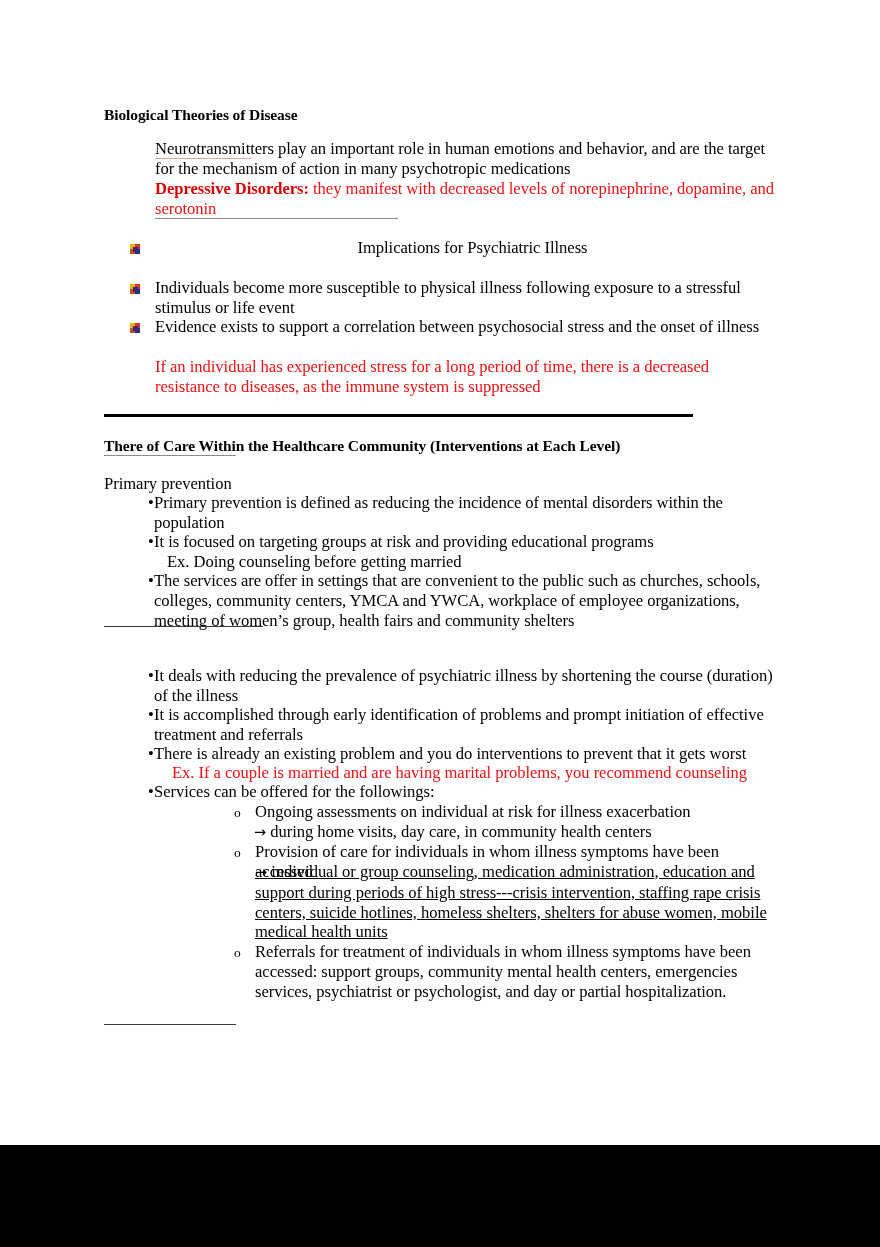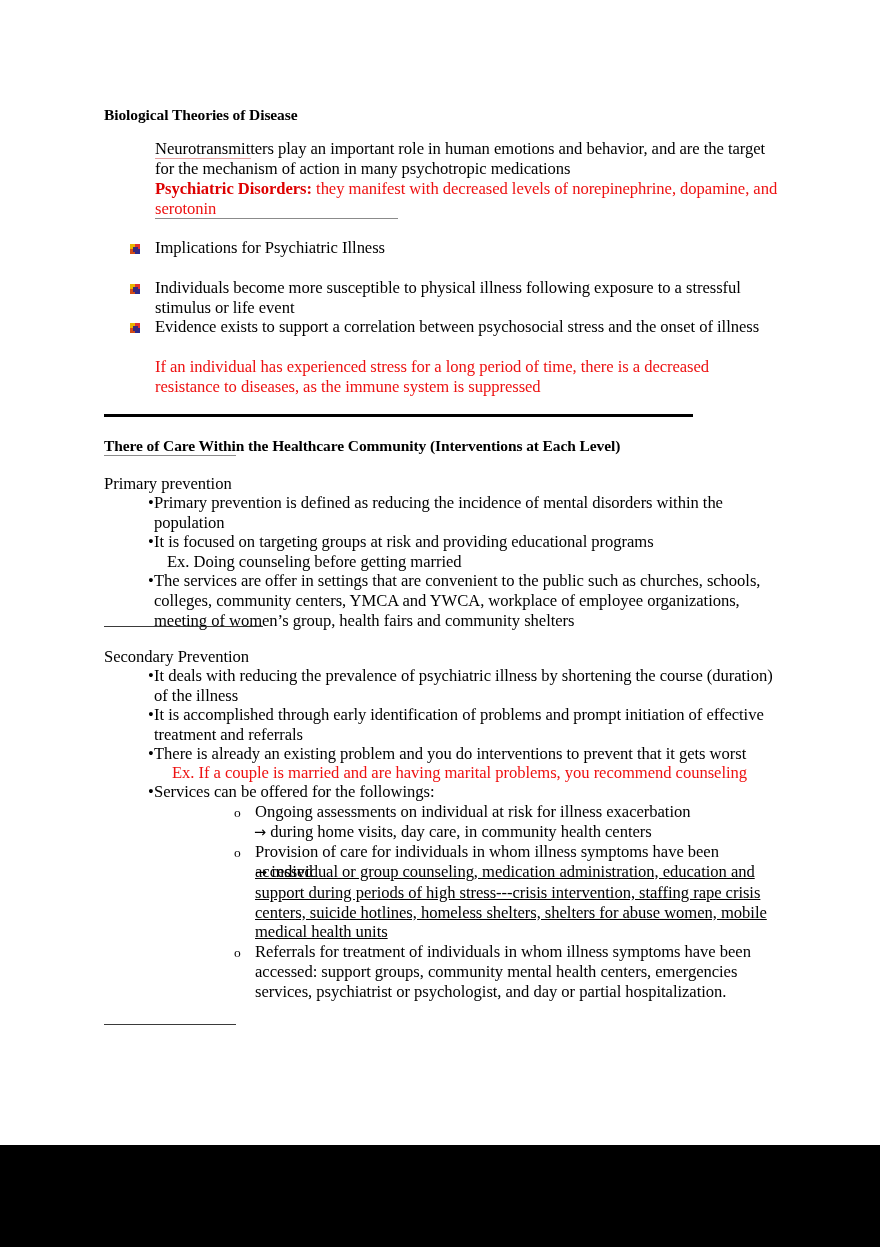--- a/index.html
+++ b/index.html
@@ -119,36 +119,36 @@
 </style>
 </head>
 <body>
 
 <div id="page">
 
   <div class="blk body-txt" style="left:155px; top:139px; width:625px;">Neurotransmitters play an important role in human emotions and behavior, and are the target for the mechanism of action in many psychotropic medications</div>
 
   <div class="blk h1" style="left:104px; top:105px; width:620px;">Biological Theories of Disease</div>
 
-  <div class="blk body-txt" style="left:155px; top:179px; width:625px;"><span class="red-b">Psychiatric Disorders:</span><span class="red"> they manifest with decreased levels of norepinephrine, dopamine, and serotonin</span></div>
+  <div class="blk body-txt" style="left:155px; top:179px; width:625px;"><span class="red-b">Depressive Disorders:</span><span class="red"> they manifest with decreased levels of norepinephrine, dopamine, and serotonin</span></div>
 
   <div class="rule rule-red" style="left:155px; top:158px; width:96px;"></div>
 
   <div class="rule rule-gray" style="left:155px; top:218px; width:243px;"></div>
 
   <div class="blk" style="left:130px; top:238px; width:660px;">
     <div class="row">
       <span class="pin">
         <i class="q1"></i>
           <i class="q2"></i>
           <i class="q3"></i>
           <i class="q4"></i>
           <i class="ctr"></i>
       </span>
-      <span class="txt body-txt" style="margin-left:14px;">Implications for Psychiatric Illness</span>
+      <span class="txt body-txt" style="margin-left:14px;text-align:center;">Implications for Psychiatric Illness</span>
     </div>
   </div>
 
   <div class="blk" style="left:130px; top:278px; width:660px;">
     <div class="row">
       <span class="pin">
         <i class="q1"></i>
           <i class="q2"></i>
           <i class="q3"></i>
           <i class="q4"></i>
@@ -199,21 +199,20 @@
 
   <div class="blk" style="left:126px; top:571px; width:665px;">
     <div class="row">
       <span class="marker dot-marker">•</span>
       <span class="txt body-txt">The services are offer in settings that are convenient to the public such as churches, schools, colleges, community centers, YMCA and YWCA, workplace of employee organizations, meeting of women’s group, health fairs and community shelters</span>
     </div>
   </div>
 
   <div class="rule rule-dark" style="left:104px; top:626px; width:159px;"></div>
 
-  <div class="blk body-txt" style="left:104px; top:647px; width:400px;">Secondary Prevention</div>
 
   <div class="blk" style="left:126px; top:666px; width:660px;">
     <div class="row">
       <span class="marker dot-marker">•</span>
       <span class="txt body-txt">It deals with reducing the prevalence of psychiatric illness by shortening the course (duration) of the illness</span>
     </div>
   </div>
 
   <div class="blk" style="left:126px; top:705px; width:660px;">
     <div class="row">

